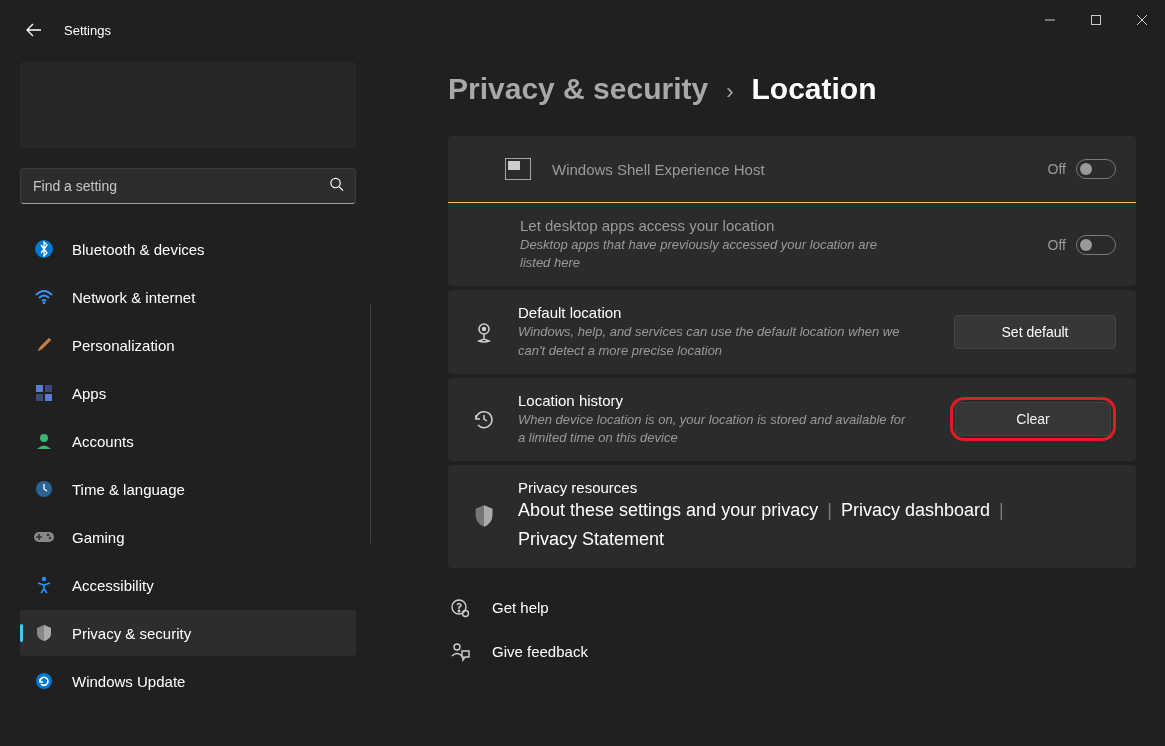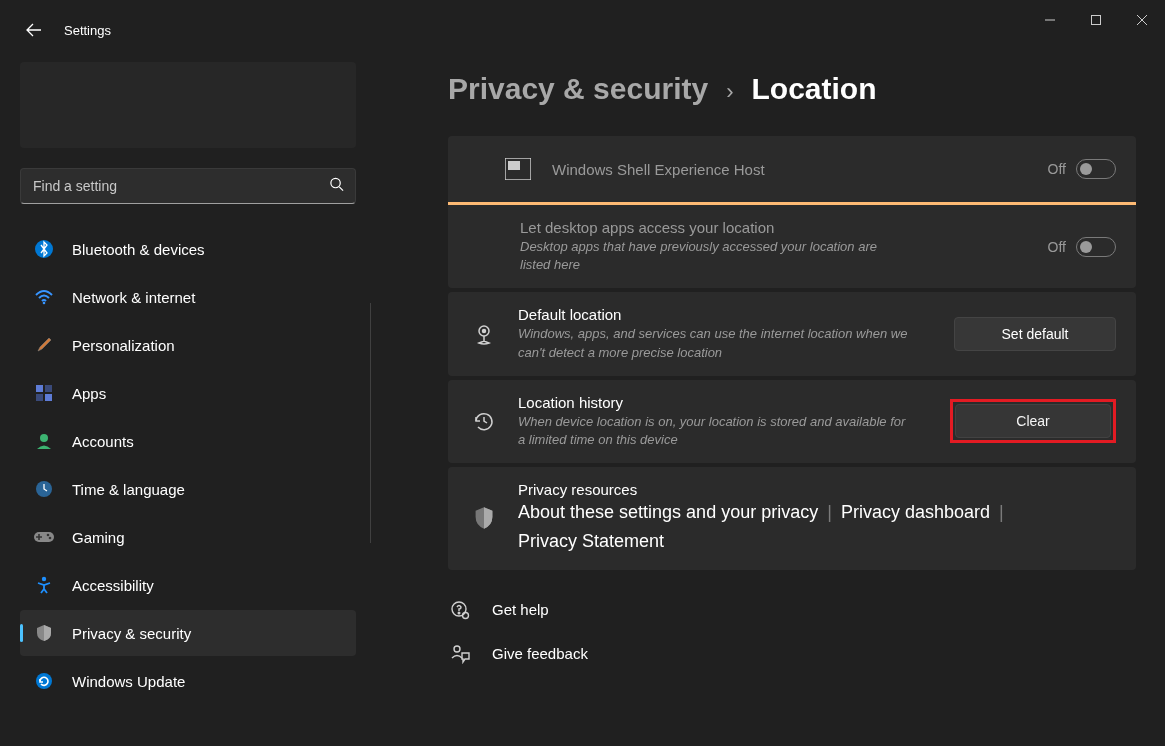--- a/index.html
+++ b/index.html
@@ -161,21 +161,21 @@
   background: #2b2b2b;
   border-radius: 4px;
   margin-bottom: 4px;
 }
 .row {
   display: flex;
   align-items: center;
   padding: 14px 20px;
   gap: 18px;
   min-height: 66px;
-  border-top: 3px solid #fdba74;
+  border-top: 1px solid #fdba74;
 }
 .card .row:first-child { border-top: none; }
 .row-icon {
   width: 32px;
   height: 32px;
   display: flex;
   align-items: center;
   justify-content: center;
   flex-shrink: 0;
   color: #d0d0d0;
@@ -220,21 +220,21 @@
   border-radius: 4px;
   color: #ffffff;
   font-size: 14px;
   padding: 8px 0;
   min-width: 162px;
   text-align: center;
   cursor: pointer;
 }
 .highlight-ring {
   border: 3px solid #e31b23;
-  border-radius: 0;
+  border-radius: 14px;
   padding: 2px;
 }
 .highlight-ring .action-btn {
   min-width: 156px;
   opacity: 0.95;
 }
 .links-row .row-body { max-width: 100%; }
 .link-line {
   font-size: 18px;
   color: #ffffff;
@@ -446,21 +446,21 @@
     <div class="row">
       <span class="row-icon">
         <svg width="24" height="24" viewBox="0 0 24 24" fill="none" stroke="#d0d0d0" stroke-width="1.5">
             <circle cx="12" cy="9" r="5"></circle>
             <circle cx="12" cy="9" r="1.5" fill="#d0d0d0"></circle>
             <path d="M12 14 V19 M7 21 L12 19 L17 21 Q12 23 7 21 Z"></path>
           </svg>
       </span>
       <div class="row-body">
         <span class="row-title">Default location</span>
-        <span class="row-sub">Windows, apps, and services can use the internet location when we can't detect a more precise location</span>
+        <span class="row-sub">Windows, help, and services can use the default location when we can't detect a more precise location</span>
       </div>
       <button class="action-btn">Set default</button>
     </div>
   </div>
 
   <div class="card">
     <div class="row">
       <span class="row-icon">
         <svg width="24" height="24" viewBox="0 0 24 24" fill="none" stroke="#d0d0d0" stroke-width="1.5">
             <path d="M4 12 A8 8 0 1 1 6 18"></path>

